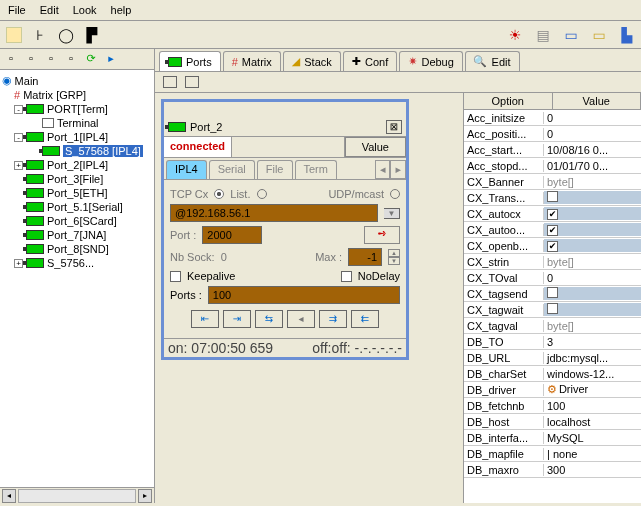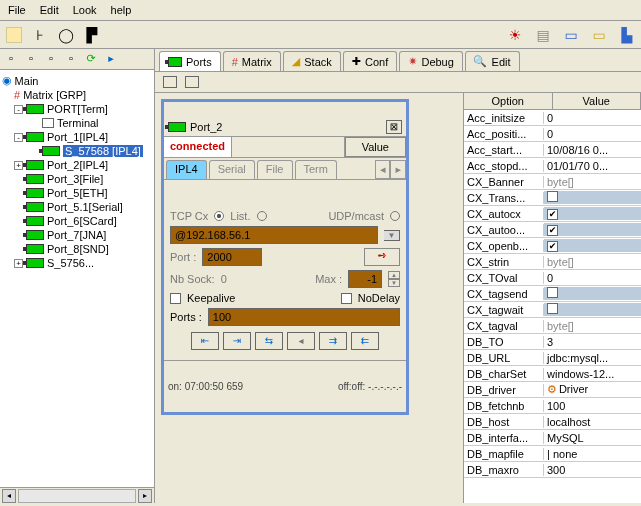--- a/index.html
+++ b/index.html
@@ -39,29 +39,29 @@
 .pw-title .t-close{ width:16px;height:14px;border:1px solid #666;font-size:10px;text-align:center;line-height:12px;}
 .pw-status { display:flex; border-top:1px solid #999; border-bottom:1px solid #999;}
 .pw-status .st-conn{ color:#c00; font-weight:bold; padding:3px 6px; background:#fff;}
 .pw-status .st-mid{ flex:1; border-left:1px solid #999; border-right:1px solid #999; background:#ece9d8;}
 .pw-status .st-stop{ padding:3px 16px; border:1px solid #888; background:#ece9d8; cursor:pointer;}
 .pw-tabs{ display:flex; background:#ece9d8; border-bottom:1px solid #999; padding-top:2px;}
 .pw-tabs .pt{ padding:2px 8px; border:1px solid #999; border-bottom:none; background:#ece9d8; color:#888; border-radius:3px 3px 0 0; margin-left:2px;}
 .pw-tabs .pt.active{ color:#000; background:#7dd3fc;}
 .pw-tabs .pt-nav{ margin-left:auto; display:flex;}
 .pw-tabs .pt-nav span{ padding:2px 4px; border:1px solid #999; color:#888;}
-.pw-body{ padding:4px 6px; color:#777;margin-top:22px; }
+.pw-body{ padding:4px 6px; color:#777; }
 .pw-row{ display:flex; align-items:center; margin:4px 0; gap:6px;}
 .radio{ width:10px;height:10px;border:1px solid #777;border-radius:50%;display:inline-block;}
 .pw-input{ flex:1; background:#a16207; border:1px solid #666; padding:2px 4px; color:#000;}
 .pw-dd{ width:16px; border:1px solid #666; border-left:none; background:#ddd; text-align:center; font-size:8px;}
 .chk{width:11px;height:11px;border:1px solid #666;background:#fff;display:inline-block;text-align:center;font-size:9px;line-height:9px;}
 .pw-btnrow{ display:flex; gap:4px; justify-content:center; margin:6px 0;}
 .pw-btnrow .b{ width:28px;height:18px;border:1px solid #666;background:#ece9d8;font-size:10px;text-align:center;line-height:16px;}
-.pw-foot{ display:flex; font-size:10px; color:#444; padding:20px 4px; border-top:1px solid #999; justify-content:space-between;}
+.pw-foot{ display:flex; font-size:14px; color:#444; padding:1px 4px; border-top:1px solid #999; justify-content:space-between;}
 .proptable { width:178px; border-left:1px solid #999; background:#fff; overflow:hidden;}
 .proptable .ph{ display:flex; background:#ece9d8; border-bottom:1px solid #999;}
 .proptable .ph div{ flex:1; text-align:center; padding:2px 0; border-right:1px solid #999;}
 .proptable .prow{ display:flex; border-bottom:1px solid #ccc; height:16px; align-items:center;}
 .proptable .prow .k{ width:80px; padding:0 3px; border-right:1px solid #ccc; white-space:nowrap; overflow:hidden;}
 .proptable .prow .v{ flex:1; padding:0 3px; white-space:nowrap; overflow:hidden;}
 .bluecell{ background:#bcd; }
 </style>
 </head>
 <body>

